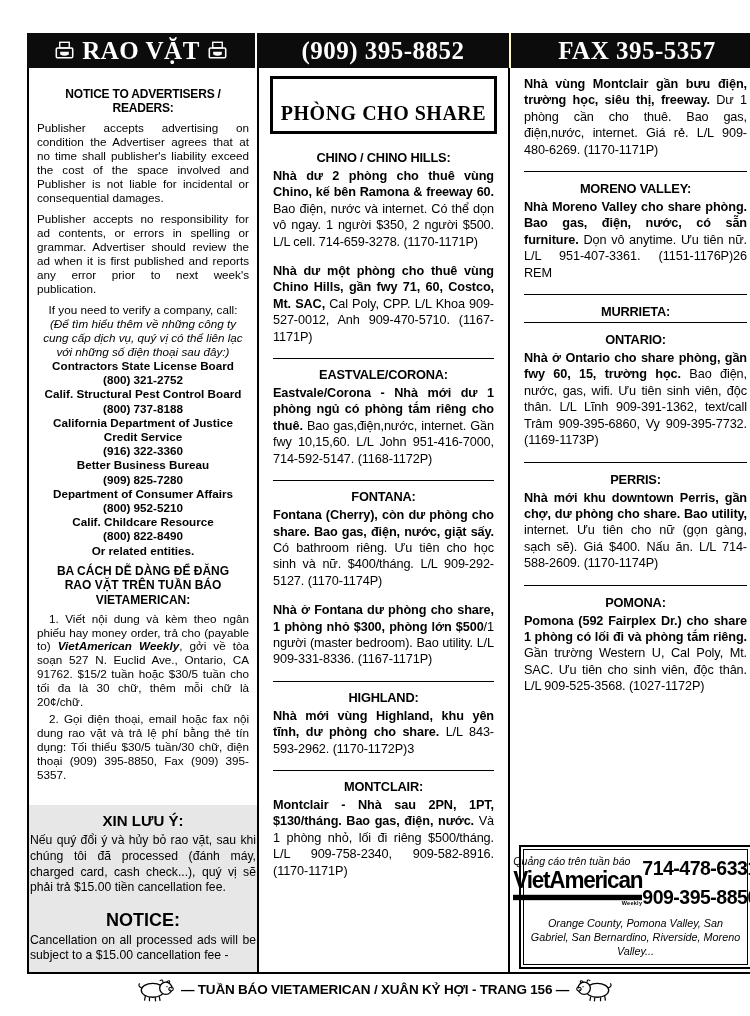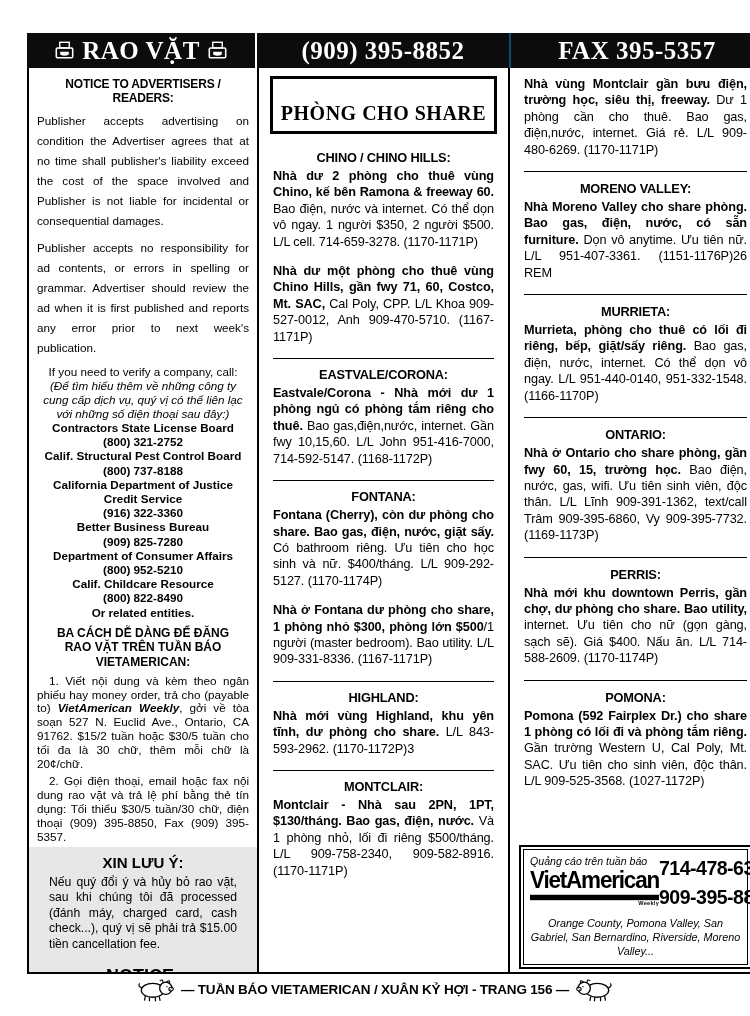--- a/index.html
+++ b/index.html
@@ -5,57 +5,57 @@
   html,body{margin:0;padding:0;width:750px;height:1016px;overflow:hidden;background:#fff;}
   .page{position:relative;width:750px;height:1016px;background:#fff;color:#000;
         font-family:"Liberation Sans",sans-serif;-webkit-font-smoothing:antialiased;}
   .sheet{position:absolute;left:27px;top:33px;width:736px;}
 
   
   .masthead{height:35px;background:#0c0c0c;display:flex;align-items:stretch;color:#fff;
             font-family:"Liberation Serif",serif;font-weight:bold;}
   .seg{display:flex;align-items:center;justify-content:center;gap:7px;}
   .seg1{width:228px;border-right:2px solid #fff;}
-  .seg2{width:252px;border-right:2px solid #0c4a6e;}
+  .seg2{width:252px;border-right:2px solid #fef9c3;}
   .seg3{flex:1;}
   .mast-text{font-size:25px;letter-spacing:.5px;white-space:nowrap;transform:scaleY(1.05);}
 
   
   .cols{display:flex;border:2px solid #000;border-top:none;height:904px;background:#fff;}
   .col{overflow:hidden;}
   .col-left{width:228px;border-right:2px solid #000;display:flex;flex-direction:column;}
   .col-mid{width:231px;border-right:2px solid #000;padding:6px 9px 0;}
   .col-right{flex:1;padding:4px 9px 0;display:flex;flex-direction:column;}
 
   
-  .l-top{padding:6px 8px 0;}
+  .l-top{padding:6px 8px 0;margin-top:10px;}
   .l-title{font-size:12px;font-weight:bold;text-align:center;margin:3px 0 6px;letter-spacing:-.2px;}
-  .l-p{font-size:11.7px;line-height:20px;text-align:justify;margin:0 0 7px;}
+  .l-p{font-size:11.7px;line-height:14px;text-align:justify;margin:0 0 7px;}
   .l-center{text-align:center;font-size:11.7px;line-height:14px;margin:0;}
   .l-vn{font-style:italic;}
   .agency{text-align:center;font-size:11.7px;line-height:14.2px;font-weight:bold;}
   .l-ways-title{font-weight:bold;text-align:center;font-size:12px;line-height:14.6px;margin:6px 6px 4px;}
   .l-way{font-size:11.7px;line-height:13.9px;text-align:justify;text-indent:12px;margin:0 0 3px;}
   .bi{font-style:italic;font-weight:bold;}
-  .graybox{background:#e7e7e7;margin-top:auto;padding:7px 20px 8px;}
+  .graybox{background:#e7e7e7;margin-top:auto;padding:7px 1px 8px;}
   .g-h1{font-size:15px;font-weight:bold;text-align:center;margin:0 0 4px;}
   .g-p{font-size:12.2px;line-height:15.6px;text-align:justify;margin:0;}
   .g-h2{font-size:18px;font-weight:bold;text-align:center;margin:14px 0 2px;}
 
   
   .share-title{border:3px solid #000;text-align:center;font-family:"Liberation Serif",serif;
                font-weight:bold;font-size:20px;letter-spacing:.5px;padding:23px 0 6px;margin:2px 2px 16px;}
   .sec-head{text-align:center;font-weight:bold;font-size:12.8px;margin:1px 0 3px;letter-spacing:-.2px;}
   .ad{font-size:12.7px;line-height:16.4px;text-align:justify;margin:0 5px 13px;letter-spacing:-.1px;}
   .rule{border-top:1.5px solid #000;margin:0 5px 8px;}
 
   
   .adbox{border:2px solid #000;padding:2px;margin:auto 0 3px;background:#fff;}
   .adbox-inner{border:1px solid #000;padding:4px 6px 6px;}
-  .adbox-top{display:flex;align-items:flex-start;}
+  .adbox-top{display:flex;align-items:flex-start;justify-content:center;}
   .adbox-left{flex:1;padding-top:1px;}
   .tagline{font-style:italic;font-size:10.6px;margin:0 0 3px;}
   .brand{font-weight:bold;font-size:22.5px;letter-spacing:-1.2px;line-height:1;display:inline-block;
          border-bottom:5px solid #000;padding-bottom:1px;transform:scaleY(1.08);}
   .brand-sub{display:block;text-align:right;font-size:5.5px;font-weight:bold;margin-top:1px;letter-spacing:.3px;}
   .phones{text-align:right;font-weight:bold;font-size:19.5px;line-height:1.45;letter-spacing:-.5px;white-space:nowrap;}
   .regions{font-style:italic;font-size:10.8px;text-align:center;line-height:1.3;margin-top:5px;}
 
   
   .footer{position:absolute;left:0;right:0;top:977px;display:flex;justify-content:center;
@@ -158,21 +158,20 @@
 
       <div class="col col-right">
         <p class="ad" style="margin-top:4px;"><b>Nhà vùng Montclair gần bưu điện, trường học, siêu thị, freeway.</b><span> Dư 1 phòng cần cho thuê. Bao gas, điện,nước, internet. Giá rẻ. L/L 909-480-6269. (1170-1171P)</span></p>
 
         <div class="rule"></div>
         <div class="sec-head">MORENO VALLEY:</div>
         <p class="ad"><b>Nhà Moreno Valley cho share phòng. Bao gas, điện, nước, có sẵn furniture.</b><span> Dọn vô anytime. Ưu tiên nữ. L/L 951-407-3361. (1151-1176P)26 REM</span></p>
 
         <div class="rule"></div>
         <div class="sec-head">MURRIETA:</div>
-        <p class="ad"><b>Murrieta, phòng cho thuê có lối đi riêng, bếp, giặt/sấy riêng.</b><span> Bao gas, điện, nước, internet. Có thể dọn vô ngay. L/L 951-440-0140, 951-332-1548. (1166-1170P)</span></p>
 
         <div class="rule"></div>
         <div class="sec-head">ONTARIO:</div>
         <p class="ad"><b>Nhà ở Ontario cho share phòng, gần fwy 60, 15, trường học.</b><span> Bao điện, nước, gas, wifi. Ưu tiên sinh viên, độc thân. L/L Lĩnh 909-391-1362, text/call Trâm 909-395-6860, Vy 909-395-7732. (1169-1173P)</span></p>
 
         <div class="rule"></div>
         <div class="sec-head">PERRIS:</div>
         <p class="ad"><b>Nhà mới khu downtown Perris, gần chợ, dư phòng cho share. Bao utility,</b><span> internet. Ưu tiên cho nữ (gọn gàng, sạch sẽ). Giá $400. Nấu ăn. L/L 714-588-2609. (1170-1174P)</span></p>
 
         <div class="rule"></div>

